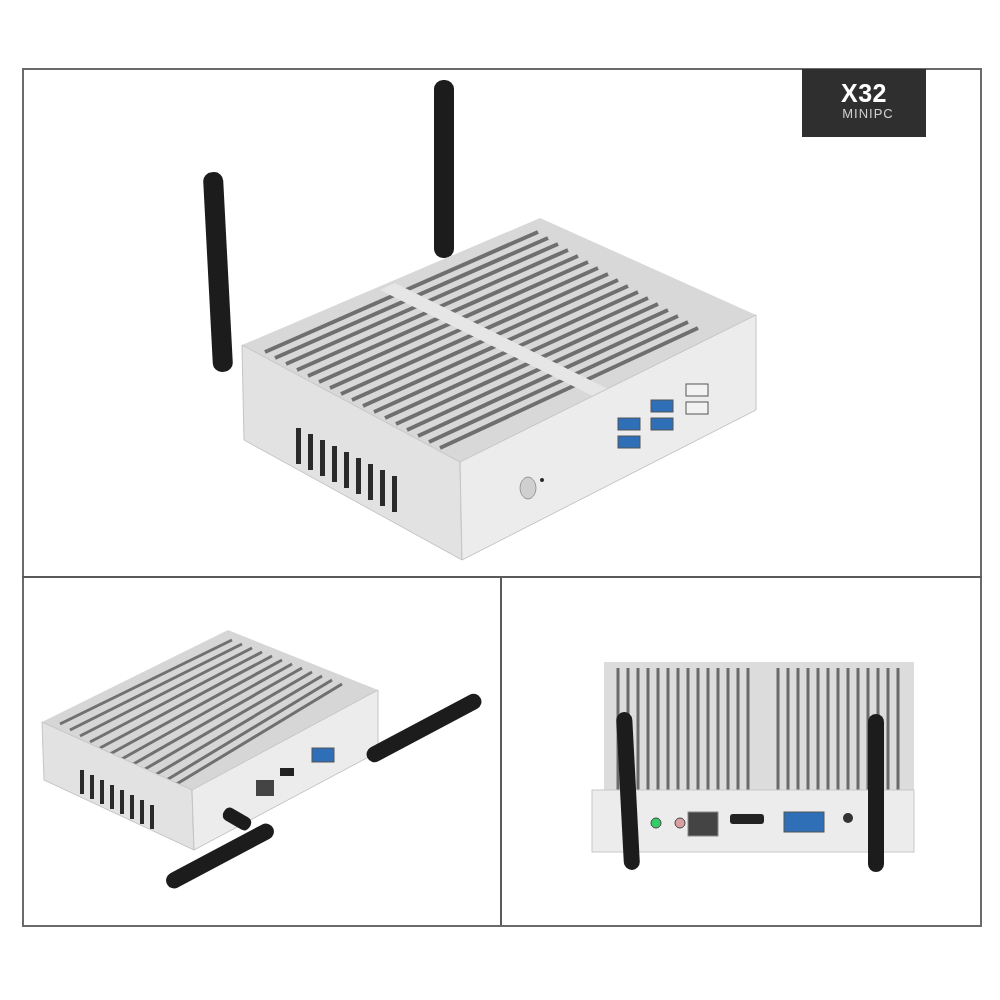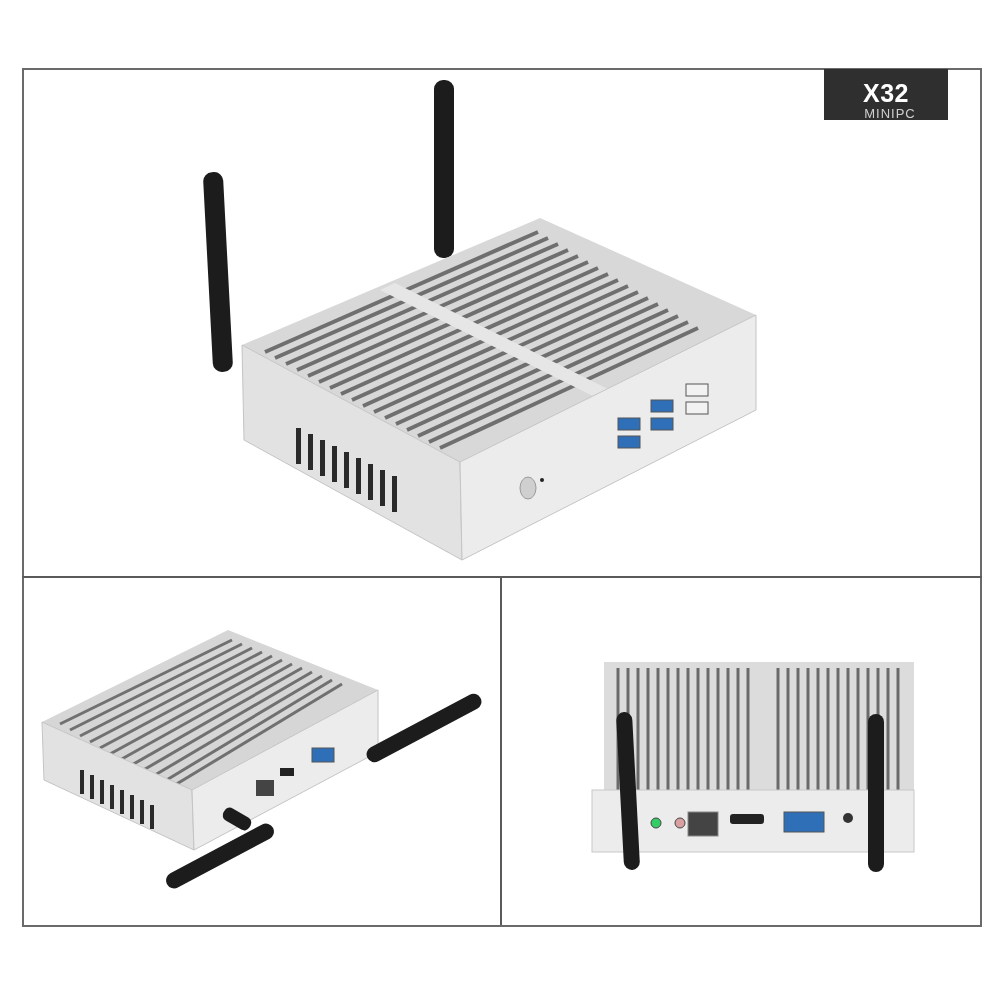--- a/index.html
+++ b/index.html
@@ -1,20 +1,20 @@
 <!DOCTYPE html>
 <html><head>
 <meta charset="utf-8">
 <style>
   html, body { margin:0; padding:0; background:#ffffff; }
   body { width:1000px; height:1000px; position:relative; overflow:hidden; font-family:"Liberation Sans", sans-serif; }
   .frame { position:absolute; left:22px; top:68px; width:956px; height:855px; border:2px solid #6a6a6a; box-sizing:content-box; }
   .hline { position:absolute; left:22px; top:576px; width:960px; height:2px; background:#5a5a5a; }
   .vline { position:absolute; left:500px; top:577px; width:2px; height:348px; background:#5a5a5a; }
-  .badge { position:absolute; left:802px; top:69px; width:124px; height:51px; background:#2f2f2f; color:#fff; text-align:center;margin-left:22px; }
+  .badge { position:absolute; left:802px; top:69px; width:124px; height:68px; background:#2f2f2f; color:#fff; text-align:center; }
   .badge .model { font-size:25px; font-weight:bold; line-height:28px; margin-top:10px; letter-spacing:0.5px; }
   .badge .sub { font-size:13px; color:#cfcfcf; line-height:14px; letter-spacing:1px;padding-left:8px; }
   .panel { position:absolute; }
   svg { display:block; }
 </style>
 </head>
 <body>
 
 <div class="frame"></div>
 <div class="hline"></div>

